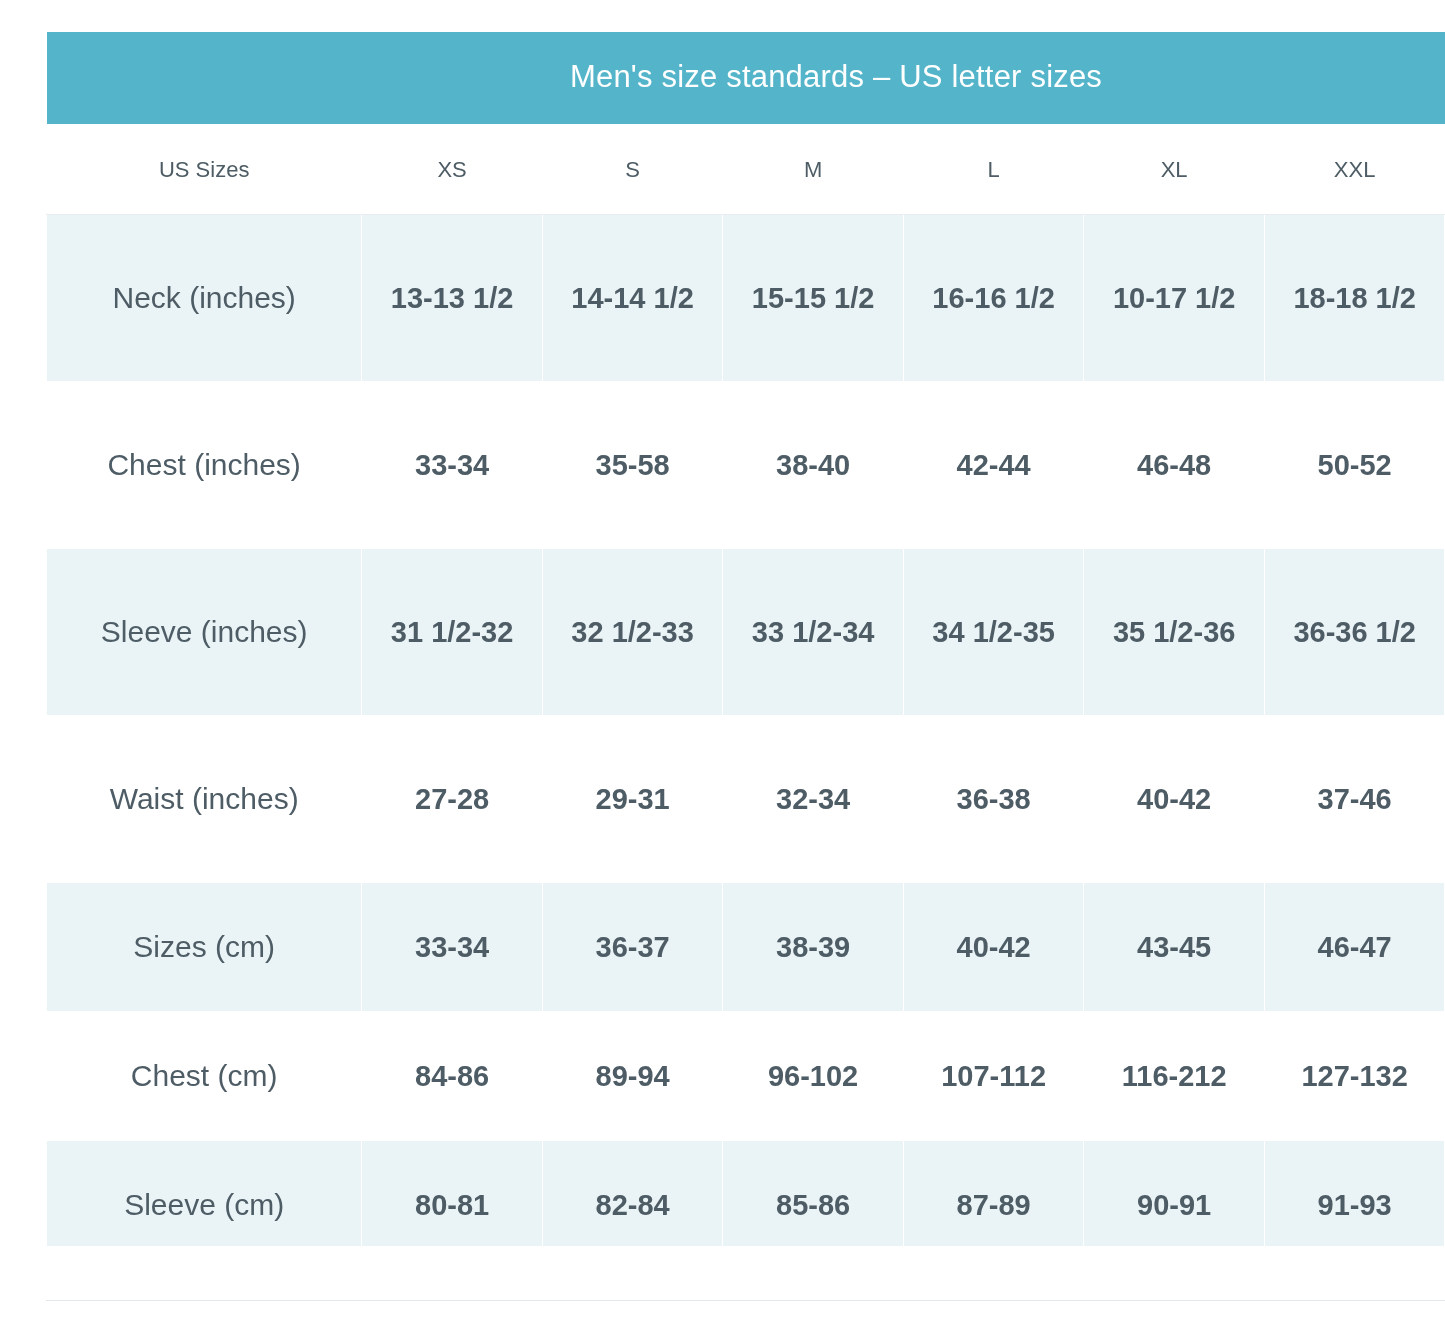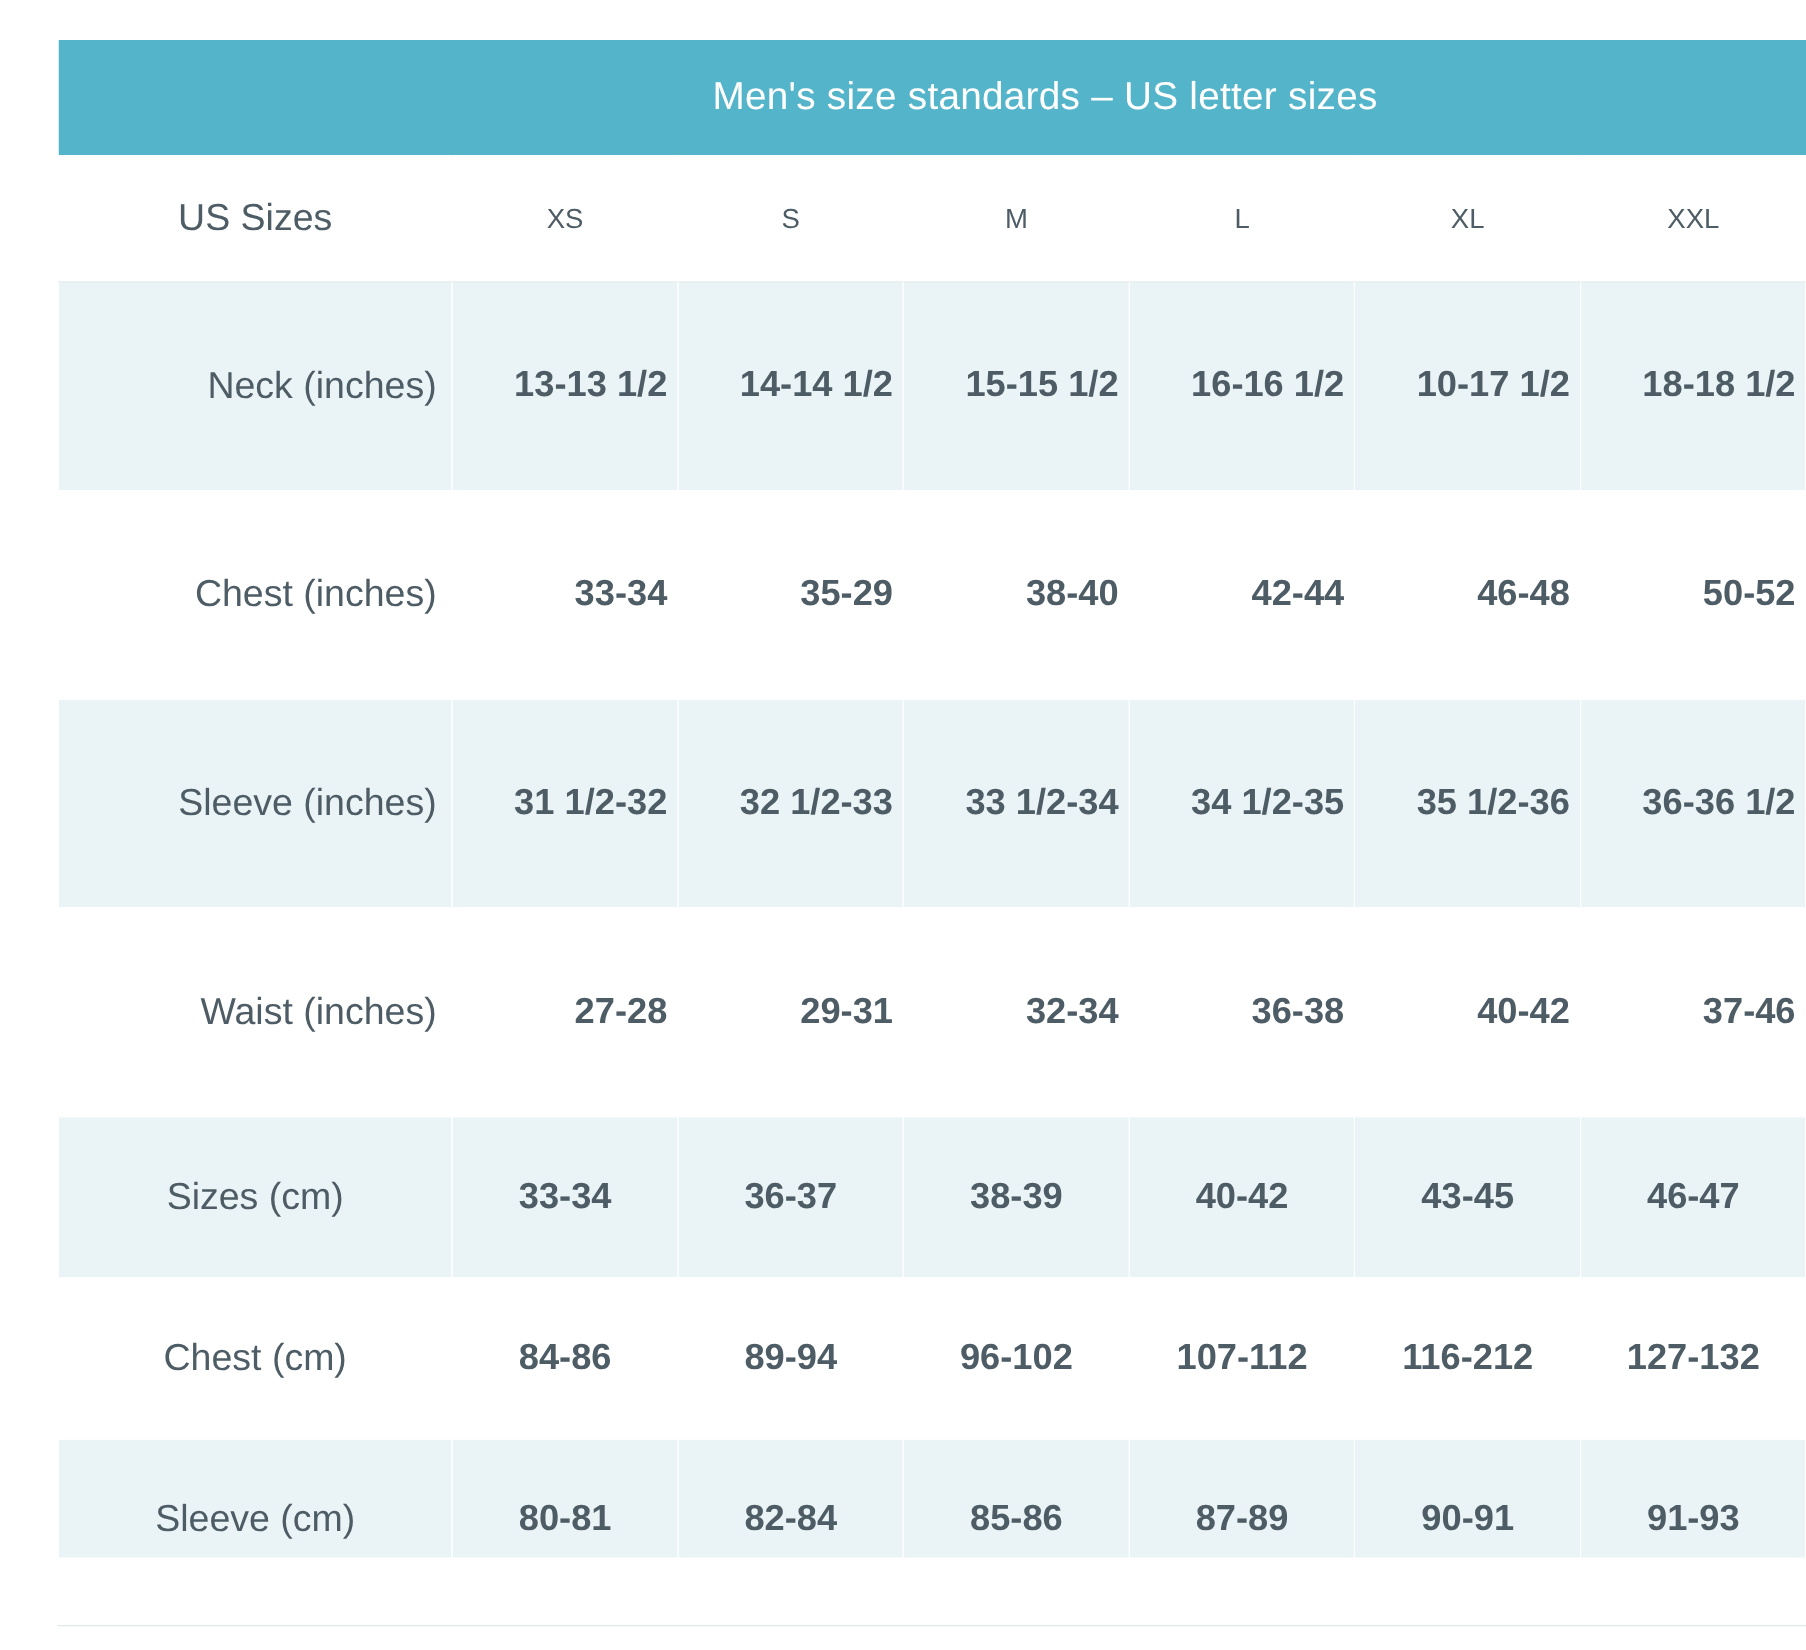--- a/index.html
+++ b/index.html
@@ -54,41 +54,40 @@
     color: #4d5c65;
   }
 
   tr.head-row td {
     background: #ffffff;
     font-size: 22px;
     padding: 30px 6px;
     border-bottom: 1px solid #e8eef0;
   }
   tr.head-row td.label-cell {
-    font-size: 30px;
+    font-size: 22px;
     margin-top: 40px;
   }
 
   tr.band-a td { background: #eaf3f5; }
   tr.band-b td { background: #ffffff; }
 
   td.label-cell {
     font-size: 30px;
     line-height: 1.32;
     padding: 18px 12px;
   }
   td.val-cell {
     font-size: 29px;
     line-height: 1.32;
     padding: 18px 8px;
     font-weight: bold;
   }
   tr.tall td {
     height: 130px;
-    text-align: right;
   }
   tr.short td {
     height: 92px;
   }
 
   .footer-rule {
     position: absolute;
     left: 46px;
     top: 1300px;
     width: 1399px;
@@ -144,21 +143,21 @@
           <td class="val-cell">15-15 1/2</td>
           <td class="val-cell">16-16 1/2</td>
           <td class="val-cell">10-17 1/2</td>
           <td class="val-cell">18-18 1/2</td>
           <td class="val-cell">19-19 1/2</td>
         </tr>
 
         <tr class="band-b tall">
           <td class="label-cell">Chest (inches)</td>
           <td class="val-cell">33-34</td>
-          <td class="val-cell">35-29</td>
+          <td class="val-cell">35-58</td>
           <td class="val-cell">38-40</td>
           <td class="val-cell">42-44</td>
           <td class="val-cell">46-48</td>
           <td class="val-cell">50-52</td>
           <td class="val-cell">54-56</td>
         </tr>
 
         <tr class="band-a tall">
           <td class="label-cell">Sleeve (inches)</td>
           <td class="val-cell">31 1/2-32</td>

